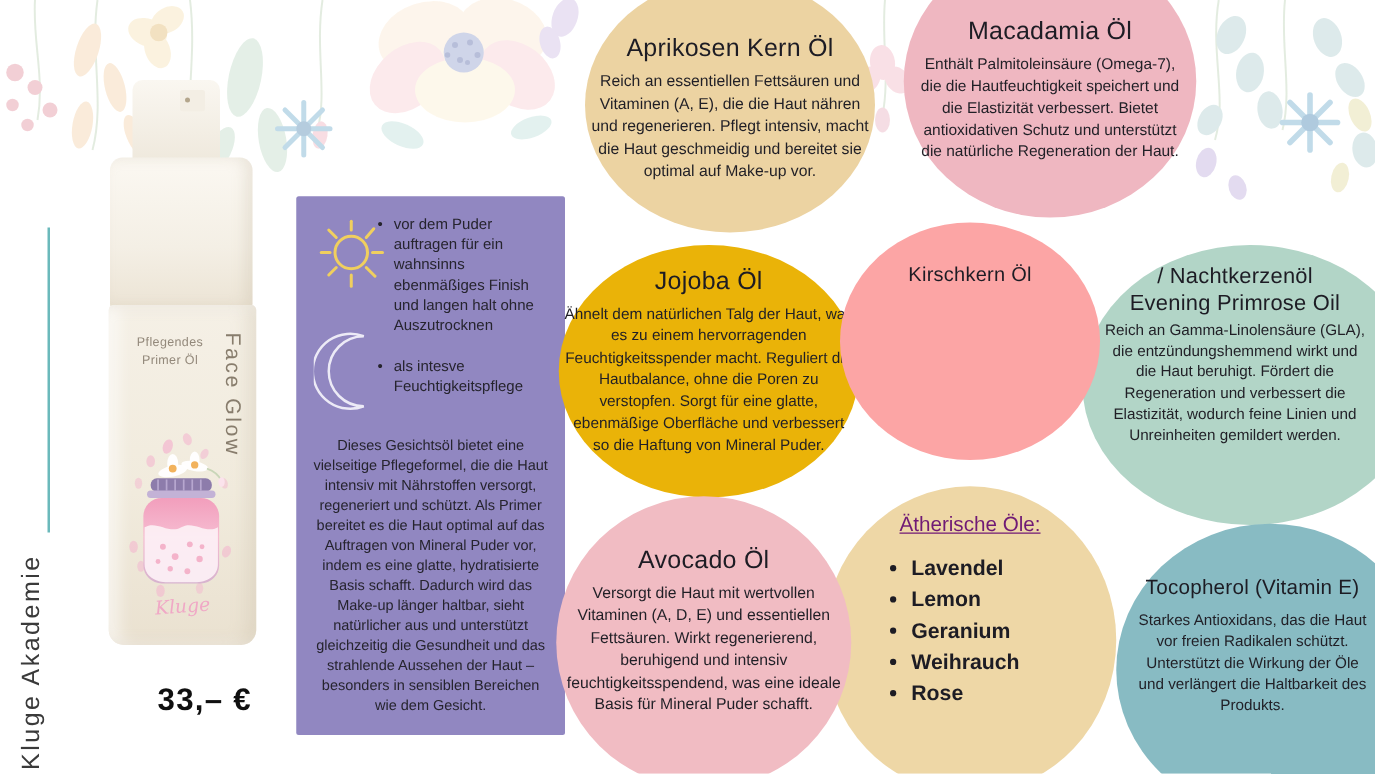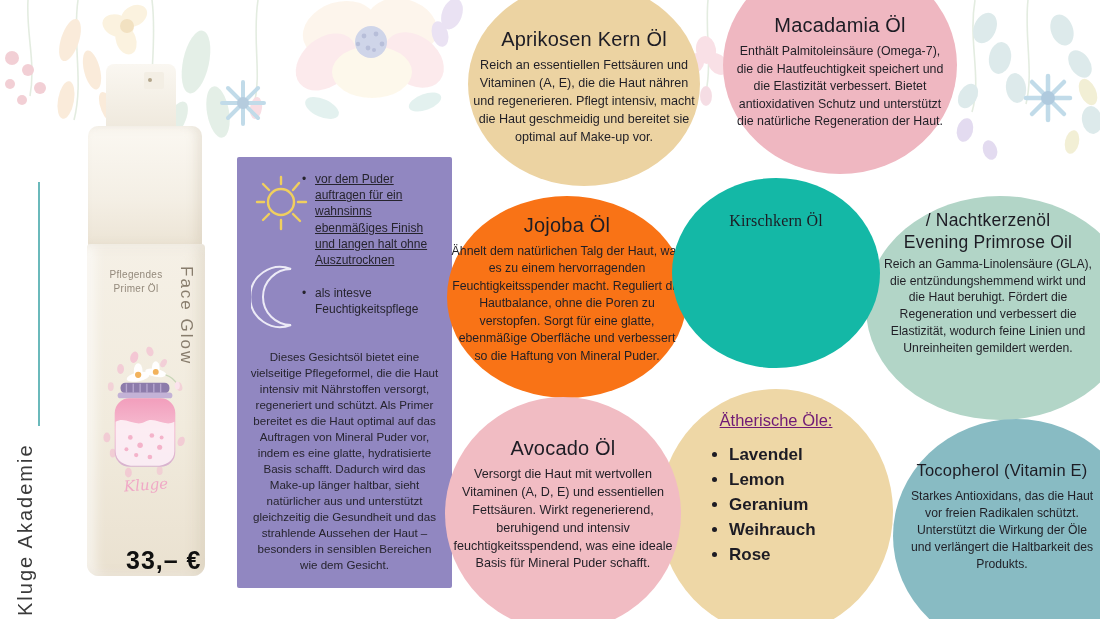--- a/index.html
+++ b/index.html
@@ -12,21 +12,21 @@
   
   .pump-top{position:absolute;left:106px;top:64px;width:70px;height:64px;z-index:1;
     background:linear-gradient(180deg,#faf7f1,#efe9dd);border-radius:8px 8px 2px 2px;}
   .pump-nozzle{position:absolute;left:144px;top:72px;width:20px;height:17px;z-index:1;
     background:#f3eee4;border-radius:2px;}
   .pump-nozzle::after{content:"";position:absolute;left:4px;top:6px;width:4px;height:4px;
     border-radius:50%;background:#b4a68c;}
   .pump-cap{position:absolute;left:88px;top:126px;width:114px;height:120px;z-index:1;
     background:linear-gradient(180deg,#fbf8f2 0%,#f4efe5 60%,#ece4d5 100%);
     border-radius:10px 10px 3px 3px;box-shadow:inset -6px 0 10px rgba(190,178,155,.25);}
-  .bottle-body{position:absolute;left:87px;top:244px;width:118px;height:332px;z-index:1;
+  .bottle-body{position:absolute;left:87px;top:244px;width:118px;height:272px;z-index:1;
     background:linear-gradient(180deg,#f5f0e6 0%,#f1ebdd 55%,#eae1d0 100%);
     border-radius:4px 4px 12px 12px;overflow:hidden;
     box-shadow:inset -8px 0 12px rgba(190,178,155,.25),inset 8px 0 12px rgba(255,255,255,.6);}
   .bottle-label{position:absolute;left:10px;top:24px;width:78px;font-size:10px;line-height:1.35;
     color:#93897b;text-align:center;letter-spacing:.3px;}
   .bottle-name{position:absolute;right:9px;top:22px;height:160px;writing-mode:vertical-rl;
     font-size:17px;letter-spacing:2px;color:#887d6d;}
   .jar-svg{position:absolute;left:14px;top:102px;width:88px;height:134px;}
   .bottle-script{position:absolute;left:0;top:232px;width:100%;text-align:center;
     font-family:"DejaVu Serif",serif;font-style:italic;font-size:15px;color:#f0a8c6;
@@ -41,21 +41,21 @@
     color:#101010;letter-spacing:1px;}
 
   
   .usage-panel{position:absolute;left:237px;top:157px;width:215px;height:431px;z-index:2;
     border-radius:2px;color:#26242e;}
   .sun-svg{position:absolute;left:12px;top:12px;width:64px;height:66px;}
   .moon-svg{position:absolute;left:14px;top:104px;width:64px;height:72px;}
   .u-bullet{position:absolute;left:78px;width:128px;font-size:12px;line-height:1.35;
     text-align:left;color:#26242e;}
   .u-bullet::before{content:"•";position:absolute;left:-13px;top:0;font-size:12px;}
-  .u-b1{top:14px;text-decoration:underline;}
+  .u-b1{top:14px;}
   .u-b2{top:128px;}
   .u-desc{position:absolute;left:11px;top:192px;width:193px;margin:0;font-size:11.6px;
     line-height:1.38;text-align:center;color:#26242e;}
 
   
   .circle{position:absolute;border-radius:50%;text-align:center;box-sizing:border-box;
     color:#201f26;}
   .c-title{font-size:20px;color:#1d1c24;margin:0 0 6px 0;letter-spacing:.2px;}
   .c-text{font-size:12.6px;line-height:1.42;margin:0 auto;}
 
@@ -306,26 +306,26 @@
   <div class="circle c-aprikosen" style="background: rgb(236, 211, 162);">
     <div class="c-title">Aprikosen Kern Öl</div>
     <div class="c-text">Reich an essentiellen Fettsäuren und Vitaminen (A, E), die die Haut nähren und regenerieren. Pflegt intensiv, macht die Haut geschmeidig und bereitet sie optimal auf Make-up vor.</div>
   </div>
 
   <div class="circle c-macadamia" style="background: rgb(239, 183, 193);">
     <div class="c-title">Macadamia Öl</div>
     <div class="c-text">Enthält Palmitoleinsäure (Omega-7), die die Hautfeuchtigkeit speichert und die Elastizität verbessert. Bietet antioxidativen Schutz und unterstützt die natürliche Regeneration der Haut.</div>
   </div>
 
-  <div class="circle c-jojoba" style="background: #f97316;">
+  <div class="circle c-jojoba" style="background: #eab308;">
     <div class="c-title">Jojoba Öl</div>
     <div class="c-text">Ähnelt dem natürlichen Talg der Haut, was es zu einem hervorragenden Feuchtigkeitsspender macht. Reguliert die Hautbalance, ohne die Poren zu verstopfen. Sorgt für eine glatte, ebenmäßige Oberfläche und verbessert so die Haftung von Mineral Puder.</div>
   </div>
 
-  <div class="circle c-kirschkern" style="background: #14b8a6; font-family: Liberation Serif, serif;">
+  <div class="circle c-kirschkern" style="background: #fca5a5;">
     <div class="c-title">Kirschkern Öl</div>
   </div>
 
   <div class="circle c-primrose" style="background: rgb(178, 213, 199);">
     <div class="c-title">
       <div>/ Nachtkerzenöl</div>
       <div>Evening Primrose Oil</div>
     </div>
     <div class="c-text">Reich an Gamma-Linolensäure (GLA), die entzündungshemmend wirkt und die Haut beruhigt. Fördert die Regeneration und verbessert die Elastizität, wodurch feine Linien und Unreinheiten gemildert werden.</div>
   </div>

